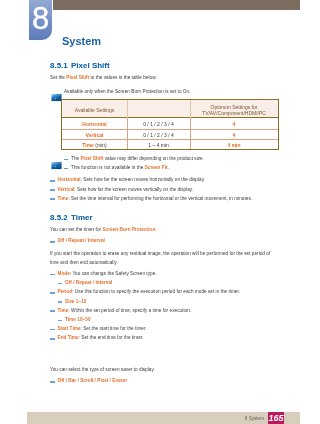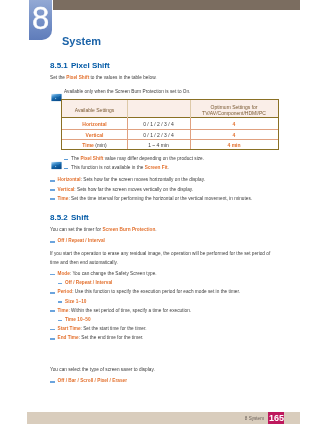--- a/index.html
+++ b/index.html
@@ -38,21 +38,21 @@
   .hline{position:absolute;left:0;right:0;height:1.3px;background:#e0a180;}
   .th{position:absolute;color:#7a5a33;font-size:5px;text-align:center;line-height:6.2px;}
   .td{position:absolute;font-size:5px;text-align:center;color:#3a3a3a;}
   .td b{color:#e3702d;font-weight:bold;}
   .td .sub{color:#3a3a3a;}
   .td.opt{color:#e3702d;font-weight:bold;}
 
   
   .footer{position:absolute;left:27px;top:412px;right:0;height:12px;background:#d9cdbd;}
   .fnum{position:absolute;left:268px;top:412px;width:16px;height:12px;background:#be185d;
-        color:#fff;font-size:9px;font-weight:bold;text-align:right;line-height:12.5px;}
+        color:#fff;font-size:9px;font-weight:bold;text-align:center;line-height:12.5px;font-style:italic;}
   .flab{position:absolute;right:36px;top:412px;height:12px;color:#6b6059;font-size:4.6px;line-height:13px;}
 </style>
 </head>
 <body>
 
 <div class="page">
   <div class="topbar"></div>
   <div class="chtab">
     <div class="chnum">8</div>
   </div>
@@ -128,21 +128,21 @@
     <div class="b1" style="top:180px"></div>
     <div class="tx" style="left:57.5px;top:177.3px"><b>Horizontal</b><span>: Sets how far the screen moves horizontally on the display.</span></div>
 
     <div class="b1" style="top:189.2px"></div>
     <div class="tx" style="left:57.5px;top:186.5px"><b>Vertical</b><span>: Sets how far the screen moves vertically on the display.</span></div>
 
     <div class="b1" style="top:198.4px"></div>
     <div class="tx" style="left:57.5px;top:195.7px"><b>Time</b><span>: Set the time interval for performing the horizontal or the vertical movement, in minutes.</span></div>
 
     <div class="sec" style="top:212.5px">
-      <span class="num">8.5.2</span><span>Shift</span>
+      <span class="num">8.5.2</span><span>Timer</span>
     </div>
 
     <div class="tx" style="left:50px;top:226.5px"><span>You can set the timer for </span><b>Screen Burn Protection</b><span>.</span></div>
 
     <div class="b1" style="top:241px"></div>
     <div class="tx" style="left:57.5px;top:238.3px"><b>Off / Repeat / Interval</b></div>
 
     <div class="tx" style="left:50px;top:251px">If you start the operation to erase any residual image, the operation will be performed for the set period of</div>
     <div class="tx" style="left:50px;top:259.5px">time and then end automatically.</div>
 

